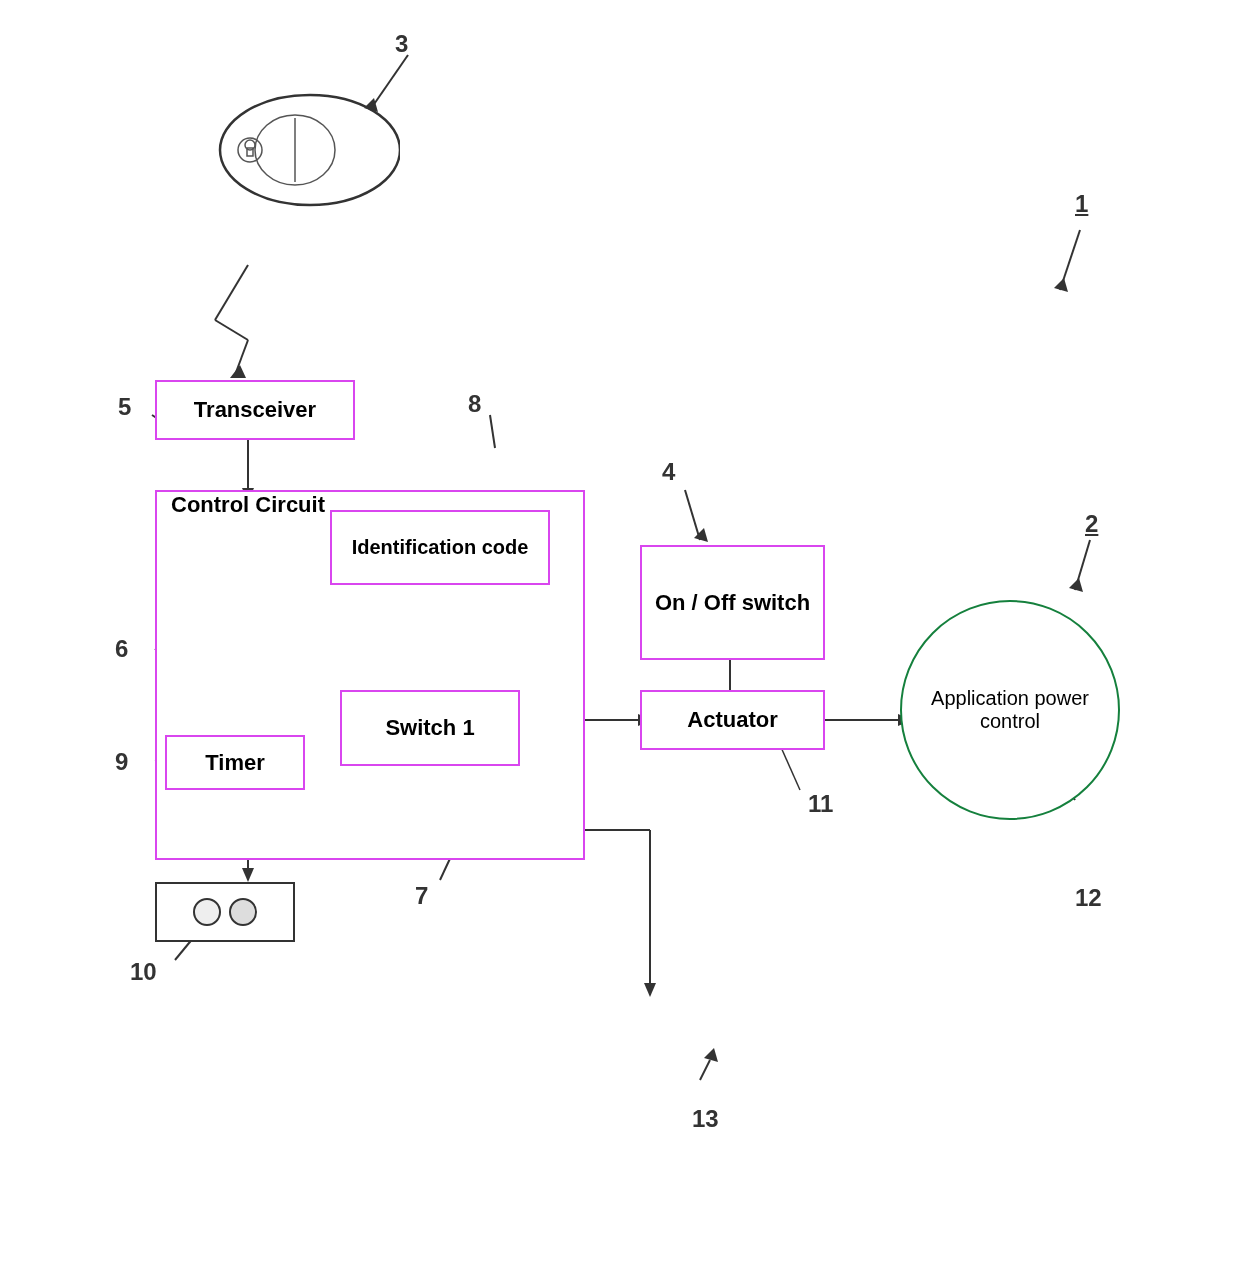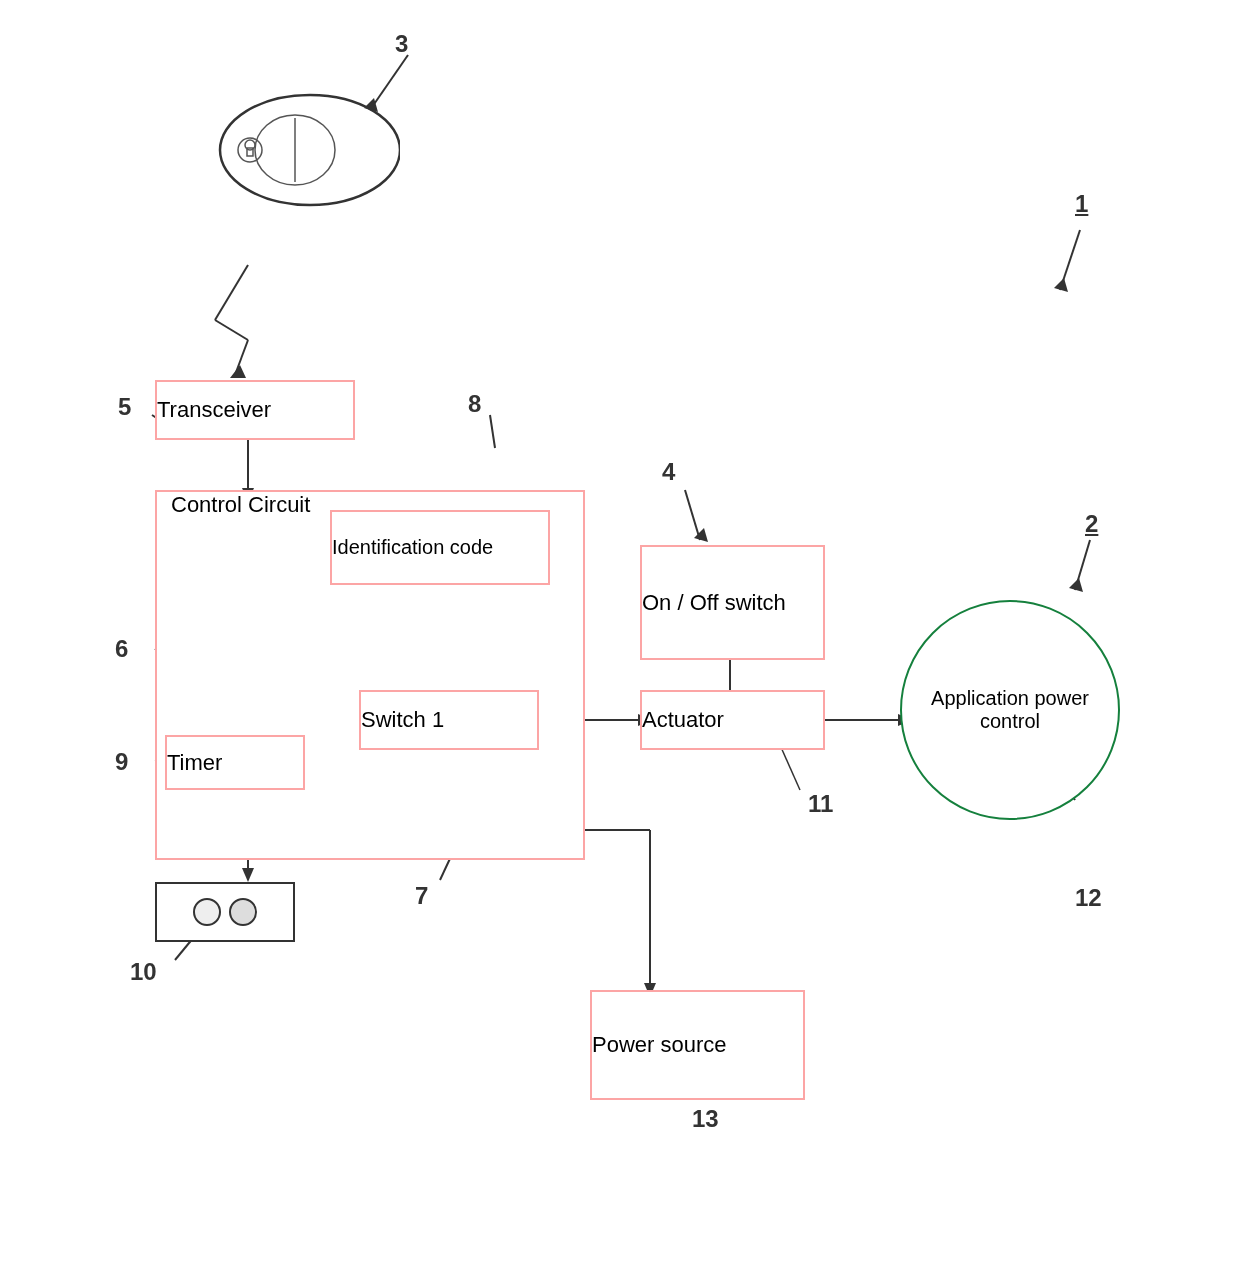--- a/index.html
+++ b/index.html
@@ -12,27 +12,28 @@
       overflow: hidden;
     }
     .diagram-container {
       position: absolute;
       top: 0; left: 0;
       width: 1233px;
       height: 1276px;
     }
     .box {
       position: absolute;
-      border: 2px solid #fca5a5;
+      border: 2px solid #d946ef;
       background: #fff;
       display: flex;
       align-items: center;
+      justify-content: center;
       text-align: center;
       font-size: 22px;
-      font-weight: normal;
+      font-weight: bold;
     }
     .circle {
       position: absolute;
       border: 2px solid #15803d;
       background: #fff;
       border-radius: 50%;
       display: flex;
       align-items: center;
       justify-content: center;
       text-align: center;
@@ -170,39 +171,36 @@
   </div>
 
   <div class="box" style="top:490px; left:155px; width:430px; height:370px;">
     <span style="position:absolute; top:0; left:14px; font-size:22px;">Control Circuit</span>
   </div>
 
   <div class="box" style="top:510px; left:330px; width:220px; height:75px; font-size:20px;">
     <span>Identification code</span>
   </div>
 
-  <div class="box" style="top:690px; left:359px; width:180px; height:60px;">
+  <div class="box" style="top:690px; left:340px; width:180px; height:76px;">
     <span>Switch 1</span>
   </div>
 
   <div class="box" style="top:735px; left:165px; width:140px; height:55px;">
     <span>Timer</span>
   </div>
 
   <div class="box" style="top:545px; left:640px; width:185px; height:115px; font-size:22px;">
     <span>On / Off switch</span>
   </div>
 
   <div class="box" style="top:690px; left:640px; width:185px; height:60px;">
     <span>Actuator</span>
   </div>
 
-  <div class="box" style="top:990px; left:590px; width:215px; height:110px; font-size:22px;">
-    <span>Power source</span>
-  </div>
 
   <div class="circle" style="top:600px; left:900px; width:220px; height:220px; font-size:20px;">
     <span>Application power control</span>
   </div>
 
   <div class="indicator-box" style="top:882px; left:155px; width:140px; height:60px; padding:8px;">
     <div class="indicator-circle light"></div>
     <div class="indicator-circle"></div>
   </div>
 

